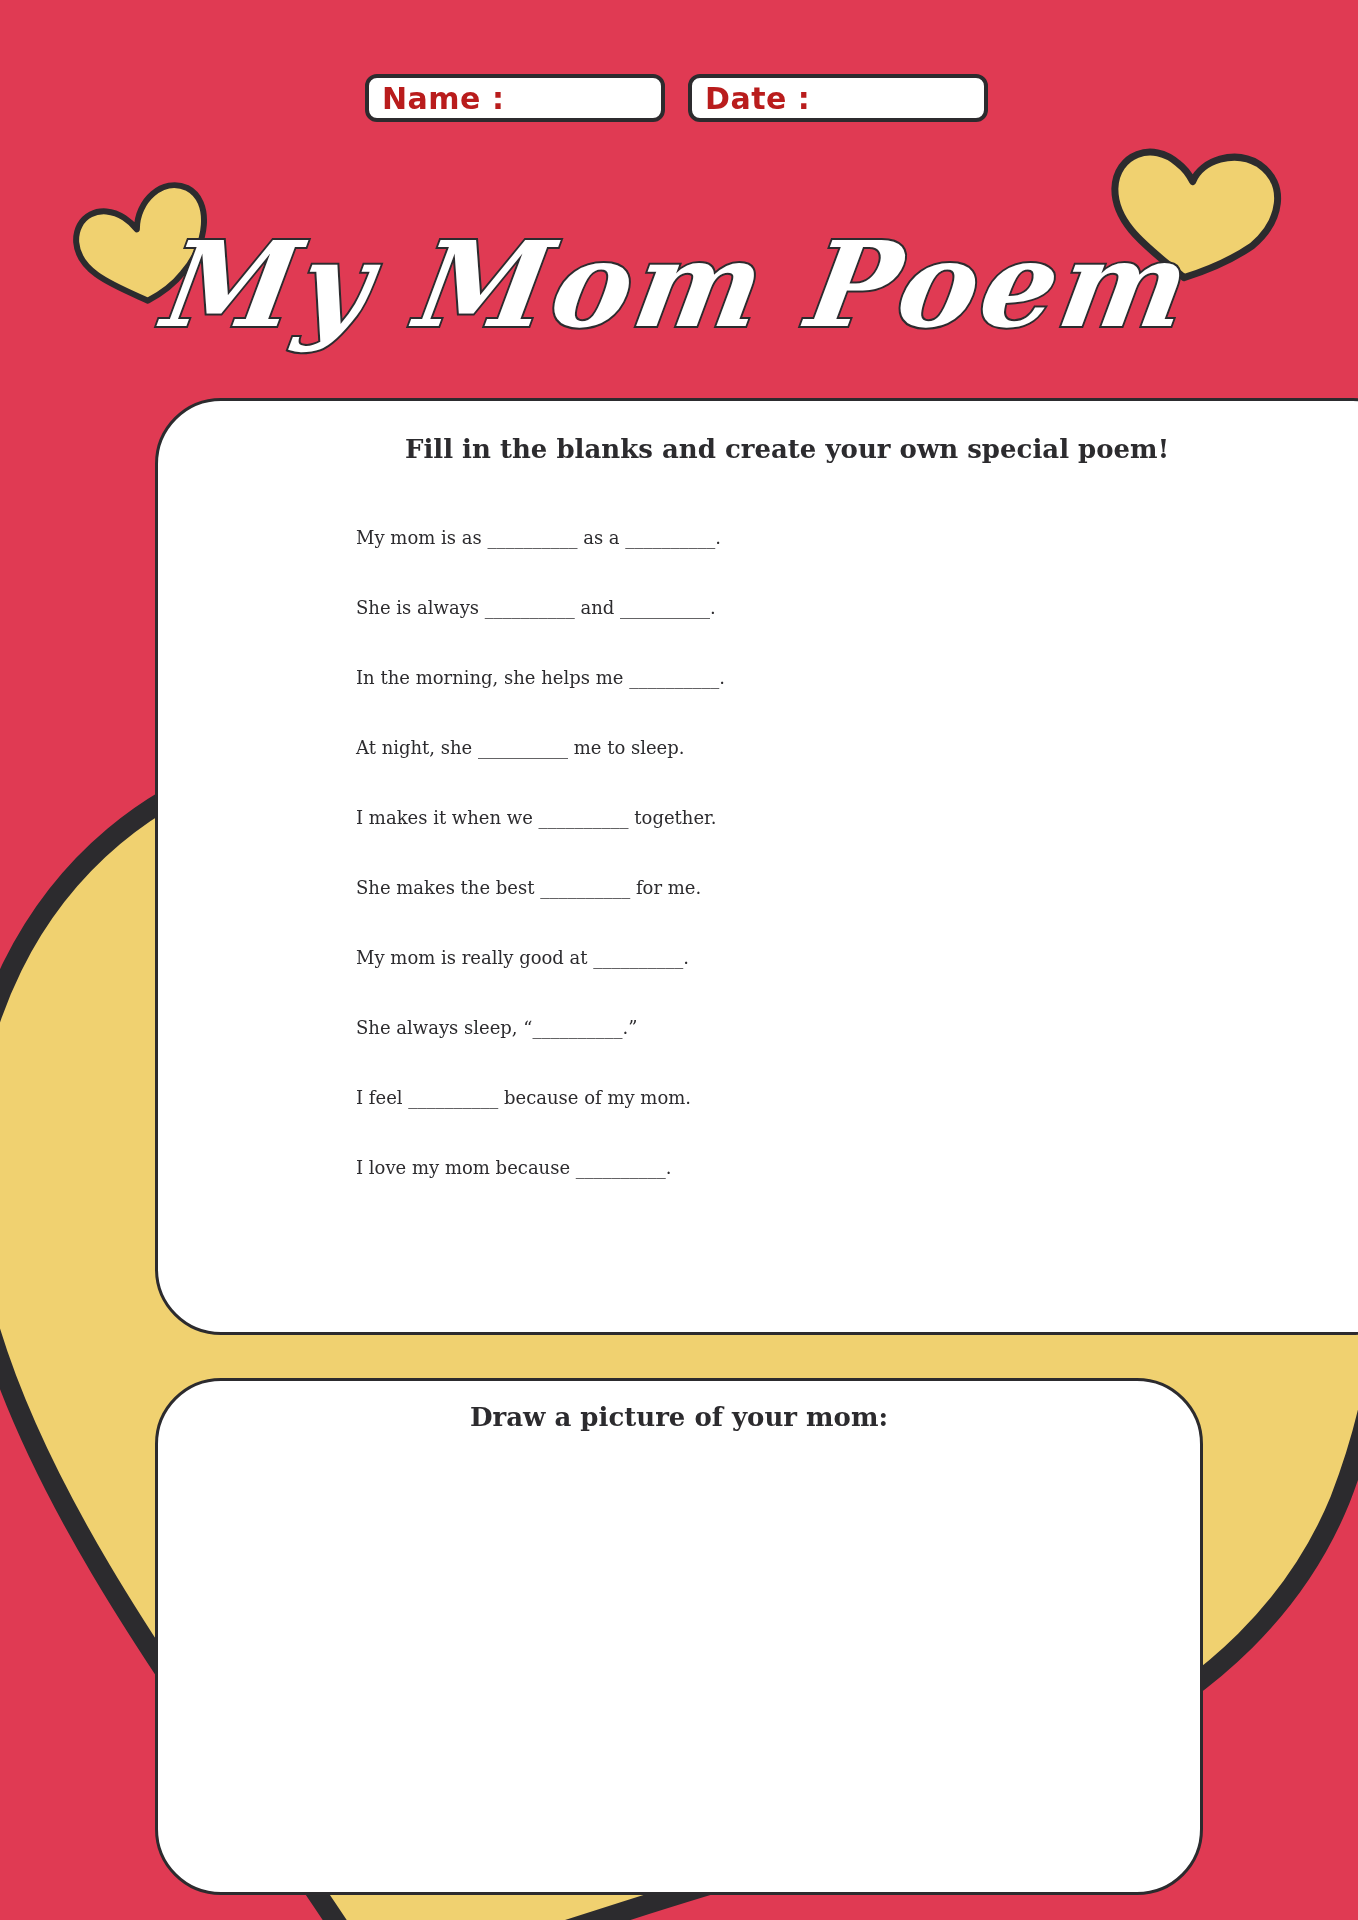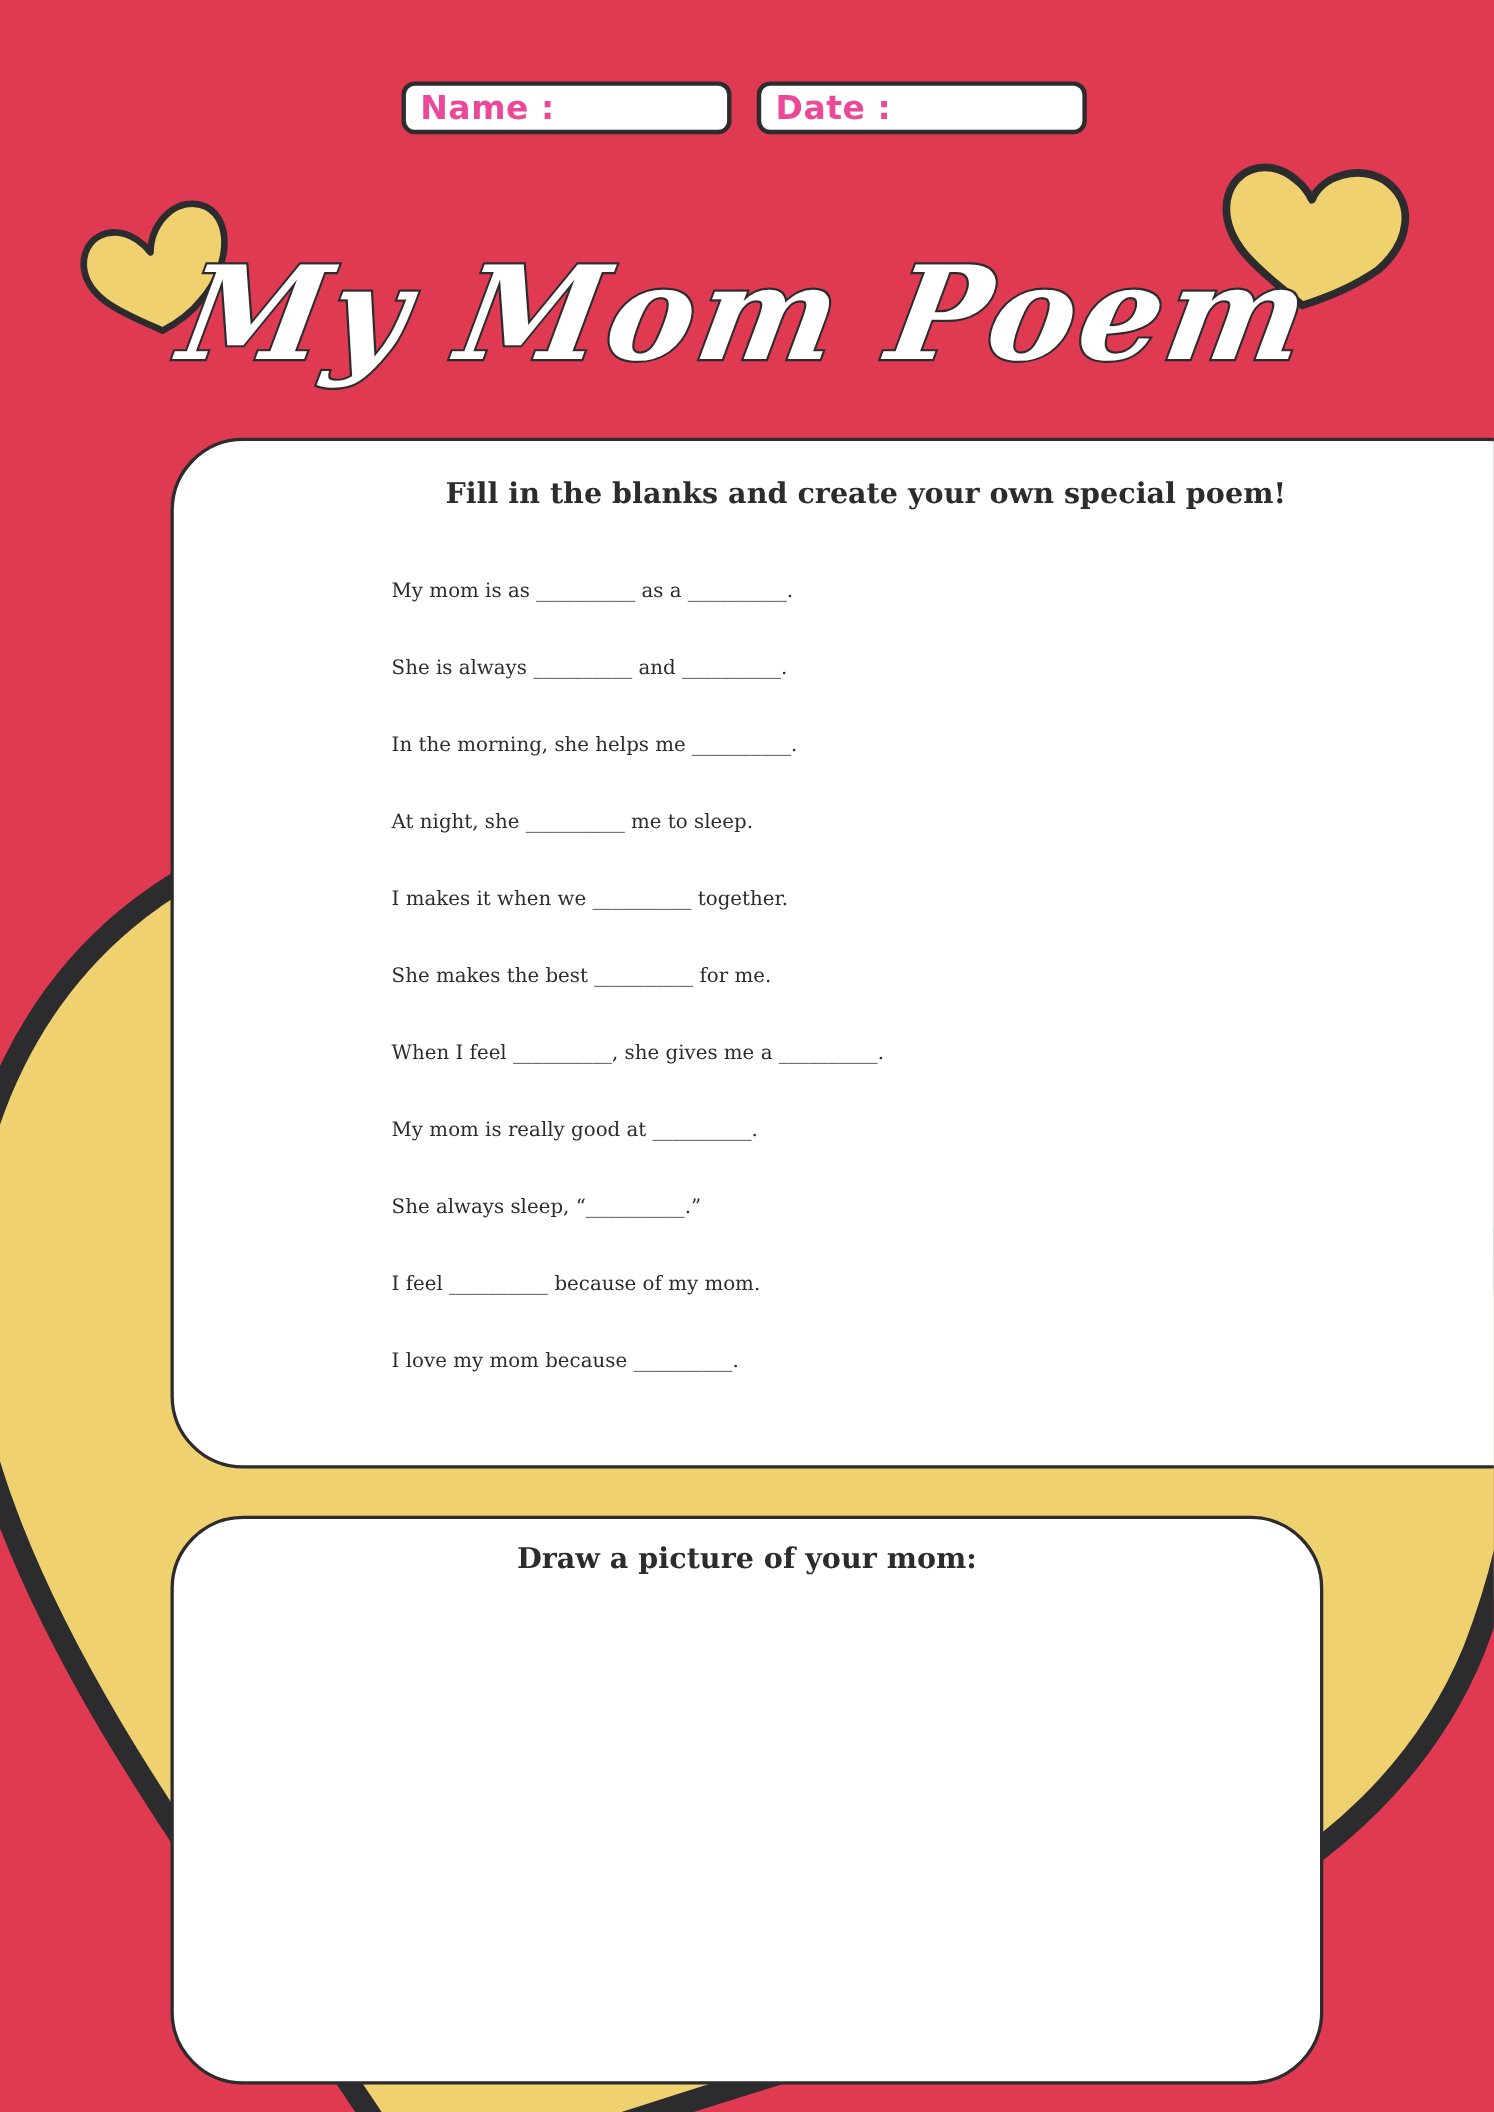--- a/index.html
+++ b/index.html
@@ -32,21 +32,21 @@
     border-radius: 12px;
     box-sizing: border-box;
     display: flex;
     align-items: center;
     padding-left: 13px;
   }
   .field-box .label {
     font-family: "DejaVu Sans", sans-serif;
     font-size: 30px;
     font-weight: bold;
-    color: #ec4899;
+    color: #b91c1c;
     letter-spacing: 0.5px;
     text-align: right;
   }
   .field-name { left: 365px; }
   .field-date { left: 688px; }
 
   .title {
     position: absolute;
     left: 0;
     top: 215px;
@@ -167,21 +167,20 @@
 
 <div class="card poem-card">
   <div class="card-heading">Fill in the blanks and create your own special poem!</div>
   <ul class="poem-lines">
     <li class="poem-line">My mom is as __________ as a __________.</li>
     <li class="poem-line">She is always __________ and __________.</li>
     <li class="poem-line">In the morning, she helps me __________.</li>
     <li class="poem-line">At night, she __________ me to sleep.</li>
     <li class="poem-line">I makes it when we __________ together.</li>
     <li class="poem-line">She makes the best __________ for me.</li>
-    <li class="poem-line">When I feel __________, she gives me a __________.</li>
     <li class="poem-line">My mom is really good at __________.</li>
     <li class="poem-line">She always sleep, “__________.”</li>
     <li class="poem-line">I feel __________ because of my mom.</li>
     <li class="poem-line">I love my mom because __________.</li>
   </ul>
 </div>
 
 <div class="card draw-card">
   <div class="card-heading">Draw a picture of your mom:</div>
   <div class="draw-area"></div>

